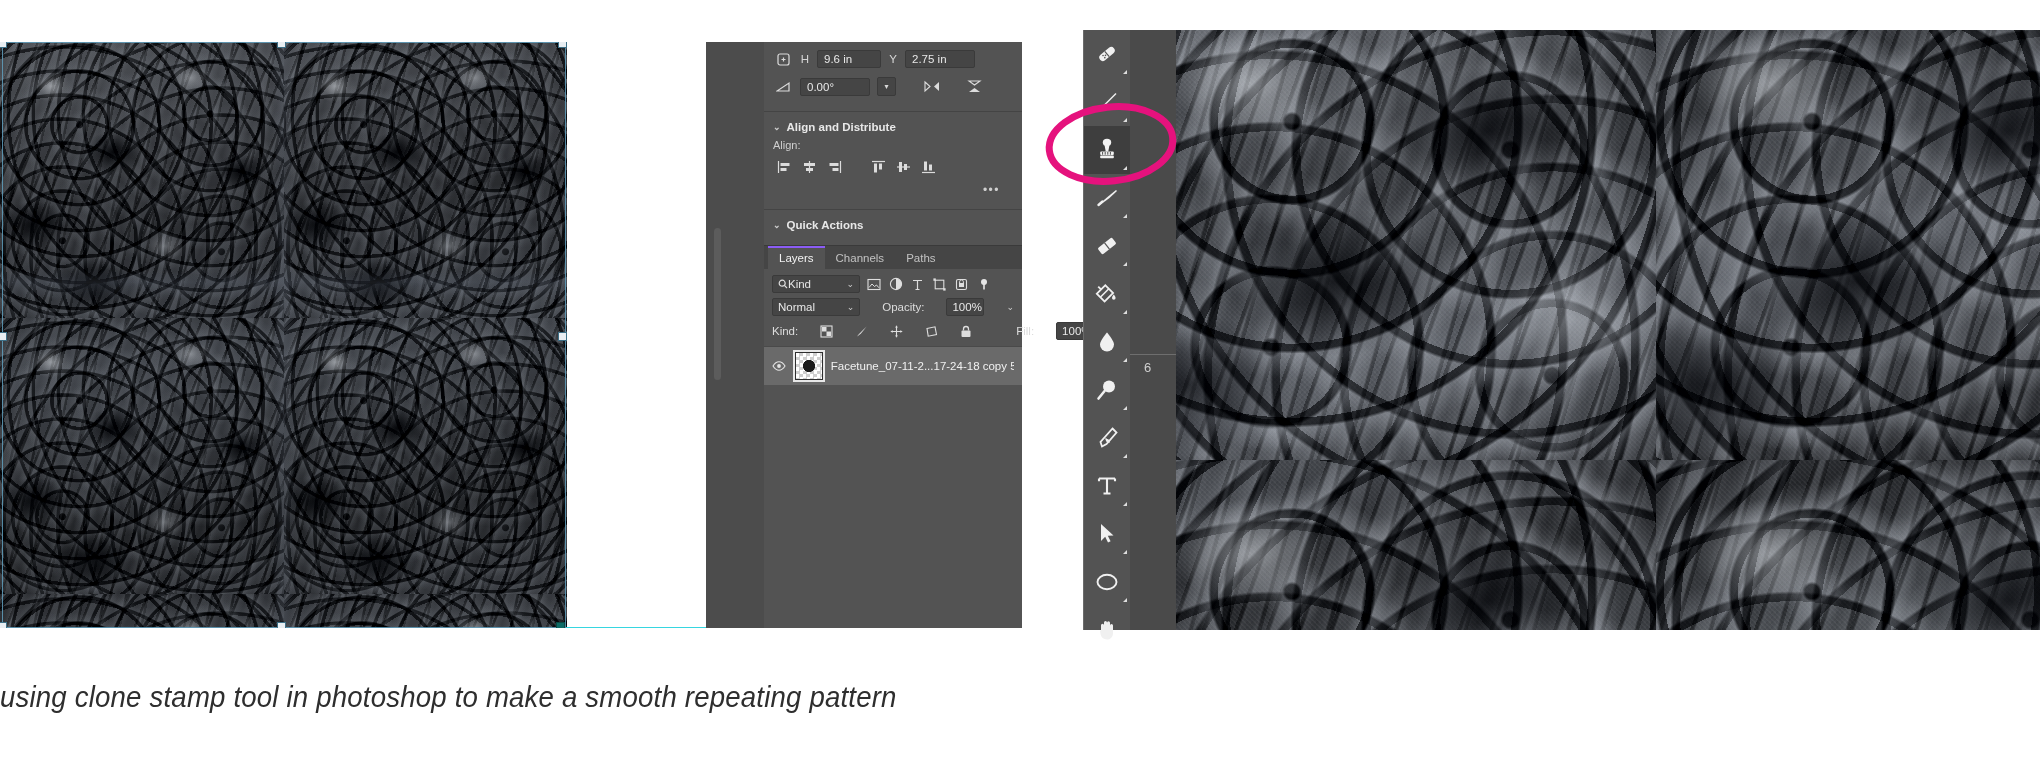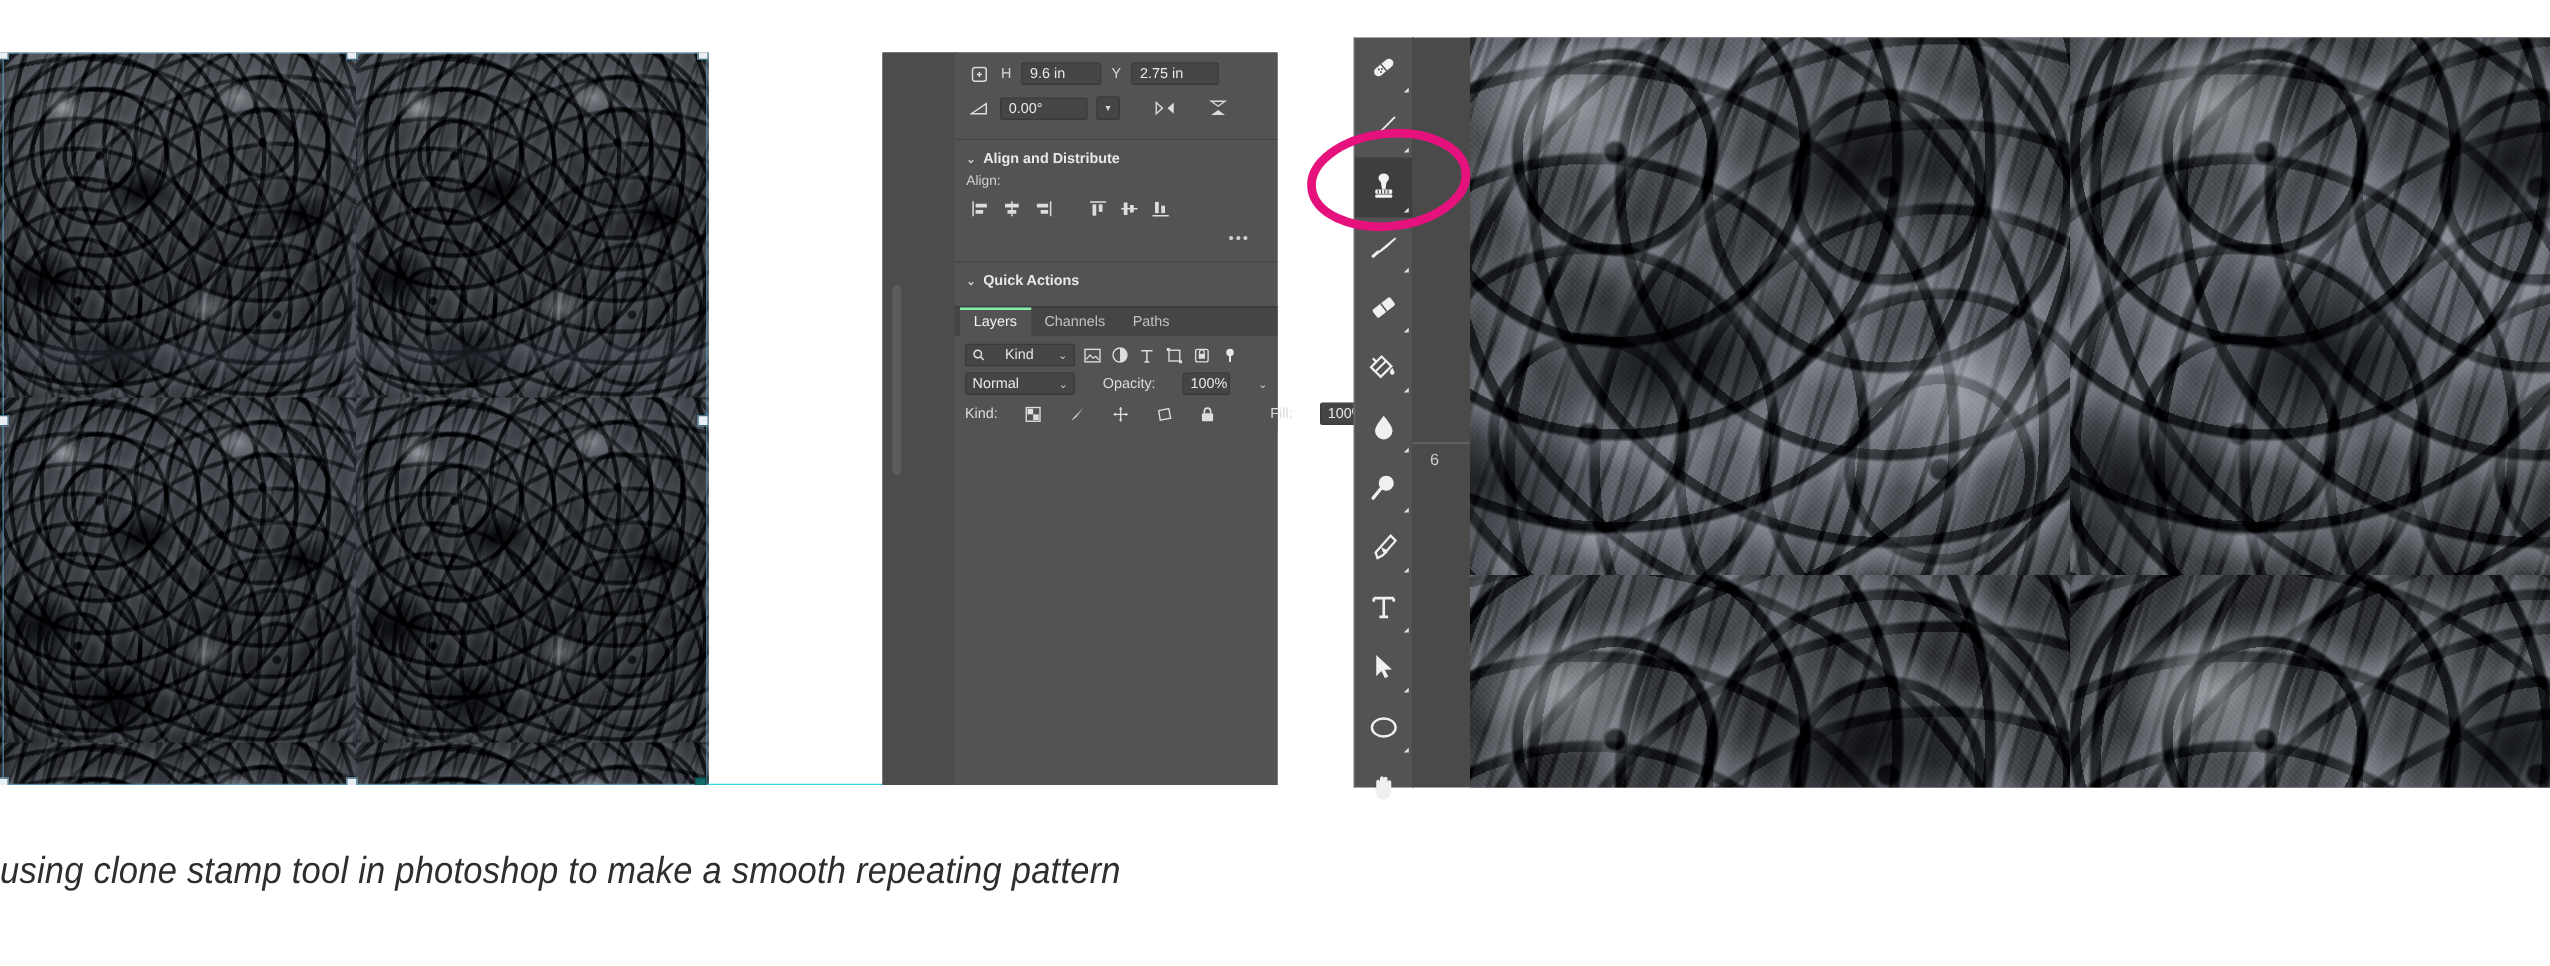--- a/index.html
+++ b/index.html
@@ -237,34 +237,34 @@
   }
   .tab {
     padding: 4px 11px 5px 11px;
     font-size: 11.5px;
     color: #c2c2c2;
     cursor: pointer;
   }
   .tab.active {
     background: #535353;
     color: #f2f2f2;
-    border-top: 2px solid #86efac;
+    border-top: 2px solid #8b5cf6;
   }
 
   .layers-body { background: #535353; }
   .filter-row {
     display: flex;
     align-items: center;
     gap: 5px;
     padding: 6px 8px 5px 8px;
   }
   .kind-select {
     display: flex;
     align-items: center;
-    gap: 16px;
+    gap: 0;
     background: #454545;
     border: 1px solid #3a3a3a;
     border-radius: 2px;
     padding: 2px 5px;
     width: 88px;
     box-sizing: border-box;
     color: #e4e4e4;
     font-size: 11.5px;
   }
   .filt-icon {
@@ -683,20 +683,30 @@
                 <rect x="1.5" y="5.5" width="9" height="6.5" rx="1" fill="#dedede"></rect>
                 <path d="M3.5 5.5V4a2.5 2.5 0 0 1 5 0v1.5" fill="none" stroke="#dedede" stroke-width="1.3"></path>
               </svg>
           </span>
           <span style="flex:1"></span>
           <span>Fill:</span>
           <span class="val-box">100%</span>
           <span class="chev">⌄</span>
         </div>
 
+        <div class="layer-row selected">
+          <span class="eye">
+            <svg width="14" height="10" viewBox="0 0 14 10">
+                <path d="M1 5c2-3.2 4-4.2 6-4.2S11 1.8 13 5c-2 3.2-4 4.2-6 4.2S3 8.2 1 5Z" fill="none" stroke="#e4e4e4" stroke-width="1.1"></path>
+                <circle cx="7" cy="5" r="1.9" fill="#e4e4e4"></circle>
+              </svg>
+          </span>
+          <span class="thumb pattern"></span>
+          <span class="layer-name">Facetune_07-11-2...17-24-18 copy 5</span>
+        </div>
       </div>
     </div>
   </div>
 
   <div id="tool-column">
 
     <div class="tool">
       <svg width="26" height="26" viewBox="0 0 26 26">
           <g transform="rotate(-40 13 13)">
             <rect x="4" y="9.5" width="18" height="7" rx="3.5" fill="#f0f0f0"></rect>

